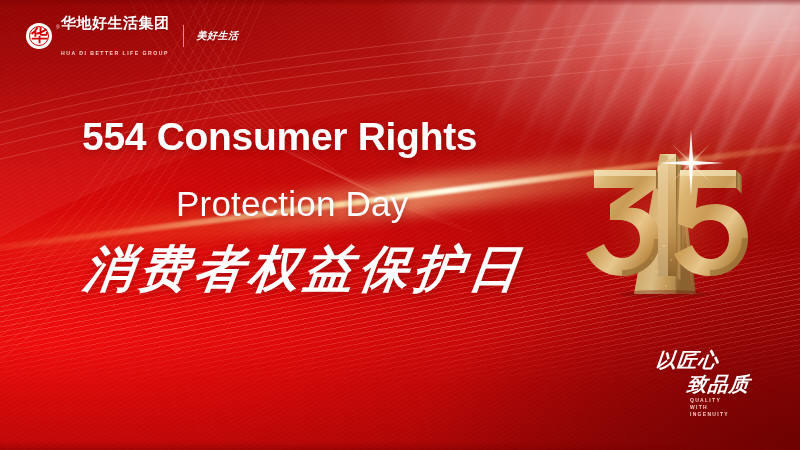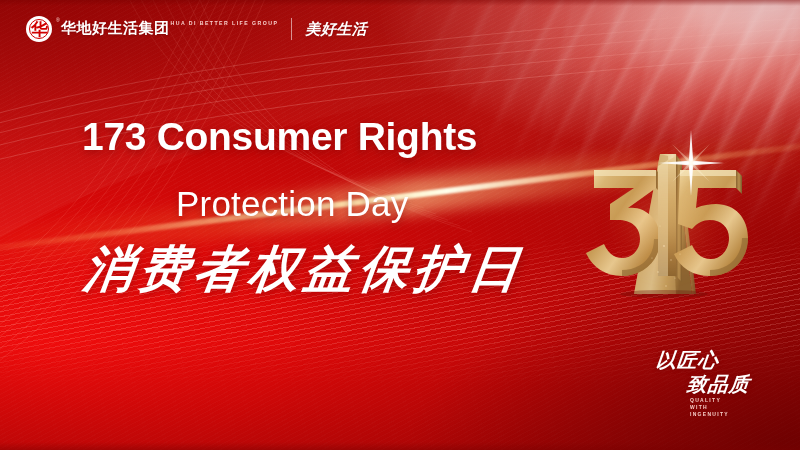--- a/index.html
+++ b/index.html
@@ -128,38 +128,38 @@
     letter-spacing:-1px;
   }
   .logo-mark::after{
     content:""; position:absolute; inset:3px; border-radius:50%;
     border:1.3px solid #d00000;
   }
   .logo-reg{
     position:absolute; left:30px; top:2px;
     font-size:5px; color:#ffd9d4; line-height:1;
   }
-  .logo-words{ display:flex; gap:1px; }
+  .logo-words{ display:flex; flex-direction:column; gap:19px; }
   .logo-cn{
     font-family:"DejaVu Sans","Liberation Sans",sans-serif;
     font-size:15px; font-weight:700; color:#fff; line-height:1.05;
     letter-spacing:.5px; white-space:nowrap;
     text-shadow:0 1px 2px rgba(90,0,0,.4);
   }
   .logo-en{
     font-size:5.2px; font-weight:700; color:rgba(255,225,220,.92);
     letter-spacing:1.45px; white-space:nowrap; line-height:1;
   }
   .logo-div{
     width:1px; height:22px; background:rgba(255,255,255,.55); margin:0 4px;
     flex:0 0 auto;
   }
   .logo-slogan{
     font-family:"DejaVu Sans","Liberation Sans",sans-serif;
-    font-size:15px; font-weight:700; color:#fff; line-height:1;
+    font-size:10px; font-weight:700; color:#fff; line-height:1;
     font-style:italic; letter-spacing:.5px; white-space:nowrap;
     text-shadow:0 1px 3px rgba(90,0,0,.45);
   }
 
   
   .headline-en{
     position:absolute; left:82px; top:116px; z-index:6;
     font-size:39px; font-weight:700; color:#ffffff;
     letter-spacing:-.3px; line-height:1.06;
     text-shadow:0 2px 7px rgba(110,0,0,.45);
@@ -340,21 +340,21 @@
       <span class="logo-reg">®</span>
     </div>
     <div class="logo-words">
       <div class="logo-cn">华地好生活集团</div>
       <div class="logo-en">HUA DI BETTER LIFE GROUP</div>
     </div>
     <div class="logo-div"></div>
     <div class="logo-slogan">美好生活</div>
   </div>
 
-  <div class="headline-en">173 Consumer Rights</div>
+  <div class="headline-en">554 Consumer Rights</div>
   <div class="headline-en2">Protection Day</div>
   <div class="headline-cn">消费者权益保护日</div>
 
   <div class="emblem">
     <div class="emblem-glow"></div>
     <svg width="180" height="178" viewBox="0 0 180 178" xmlns="http://www.w3.org/2000/svg">
 
       <path d="M88 28 L104 28 L120 168 L62 168 Z" fill="url(#goldcol)"></path>
       <path d="M88 28 L96 30 L104 168 L62 168 Z" fill="#c7a162" opacity="0.55"></path>
       <path d="M104 28 L108 34 L124 168 L120 168 Z" fill="url(#goldside)" opacity="0.9"></path>

